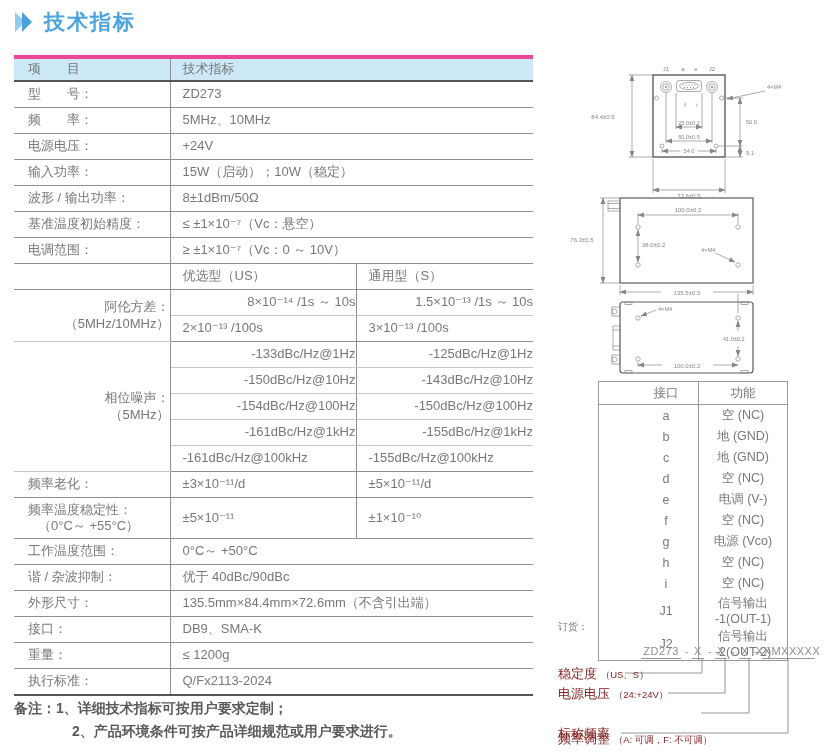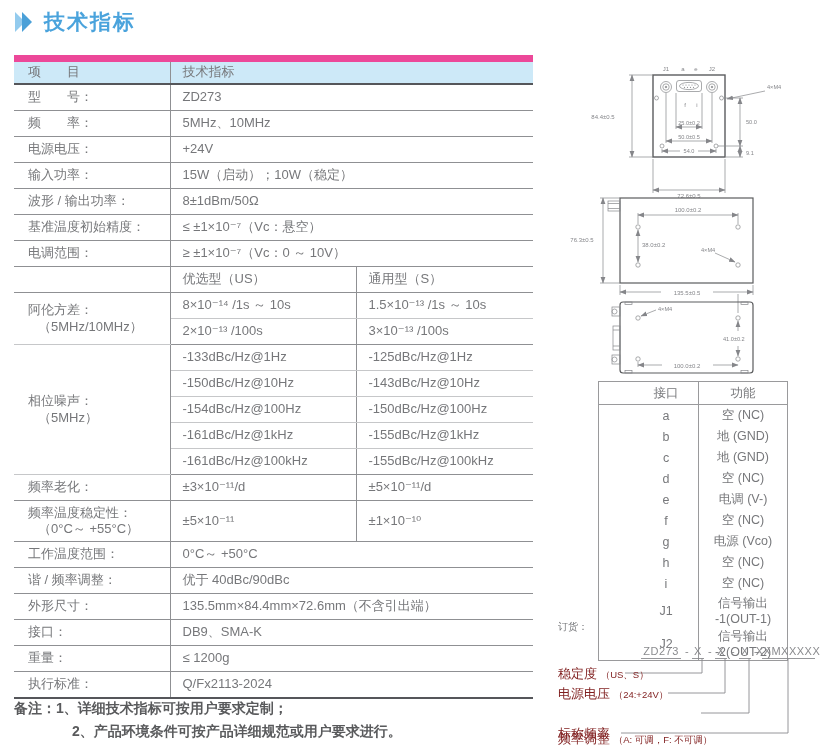--- a/index.html
+++ b/index.html
@@ -6,25 +6,25 @@
   body{font-family:"Liberation Sans","DejaVu Sans",sans-serif;color:#76777a;}
   .page{position:relative;width:830px;height:754px;background:#fff;overflow:hidden;}
 
   
   .sec-head{position:absolute;left:14px;top:8px;display:flex;align-items:center;gap:8px;}
   .sec-head .title{font-size:21px;font-weight:600;color:#4aa3dc;letter-spacing:2px;}
 
   
   table.spec{position:absolute;left:14px;top:55px;width:519px;border-collapse:collapse;table-layout:fixed;font-size:13px;color:#76777a;}
   table.spec th,table.spec td{font-weight:normal;text-align:left;padding:0 0 0 12px;line-height:1.25;}
-  table.spec thead th{background:#cde9f8;border-top:7px solid #ec4899;border-bottom:2px solid #55565a;height:21px;}
+  table.spec thead th{background:#cde9f8;border-top:4px solid #ec4899;border-bottom:2px solid #55565a;height:21px;}
   table.spec td{border-bottom:1px solid #8f9093;height:25px;}
   table.spec .c1{border-right:1px solid #8f9093;padding-left:14px;}
   table.spec .cu{border-right:1px solid #8f9093;}
-  table.spec tr.sub td{border-bottom:1px solid #c6c7c9;}
+  table.spec tr.sub td{border-bottom:1px solid #c6c7c9;text-align:right;}
   table.spec tr.subend td{border-bottom:1px solid #8f9093;margin-left:48px;}
   table.spec tr.last td{border-bottom:2px solid #55565a;}
   table.spec td.grp{vertical-align:middle;}
   table.spec .l2{padding-left:10px;}
   table.spec tr.tall td{height:40px;}
 
   
   .notes{position:absolute;left:14px;top:697px;font-size:14px;font-weight:bold;color:#595a5c;line-height:23px;}
   .notes .ind{padding-left:58px;}
 
@@ -159,21 +159,21 @@
         </td>
         <td class="cu">±5×10⁻¹¹</td>
         <td>±1×10⁻¹⁰</td>
       </tr>
 
       <tr>
           <td class="c1">工作温度范围：</td>
           <td colspan="2">0°C～ +50°C</td>
         </tr>
       <tr>
-          <td class="c1">谐 / 频率调整：</td>
+          <td class="c1">谐 / 杂波抑制：</td>
           <td colspan="2">优于 40dBc/90dBc</td>
         </tr>
       <tr>
           <td class="c1">外形尺寸：</td>
           <td colspan="2">135.5mm×84.4mm×72.6mm（不含引出端）</td>
         </tr>
       <tr>
           <td class="c1">接口：</td>
           <td colspan="2">DB9、SMA-K</td>
         </tr>

